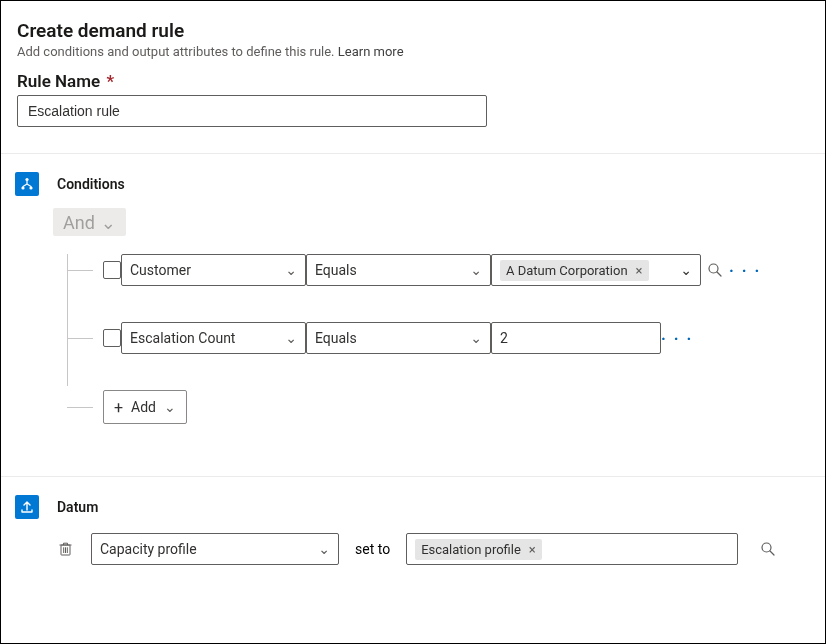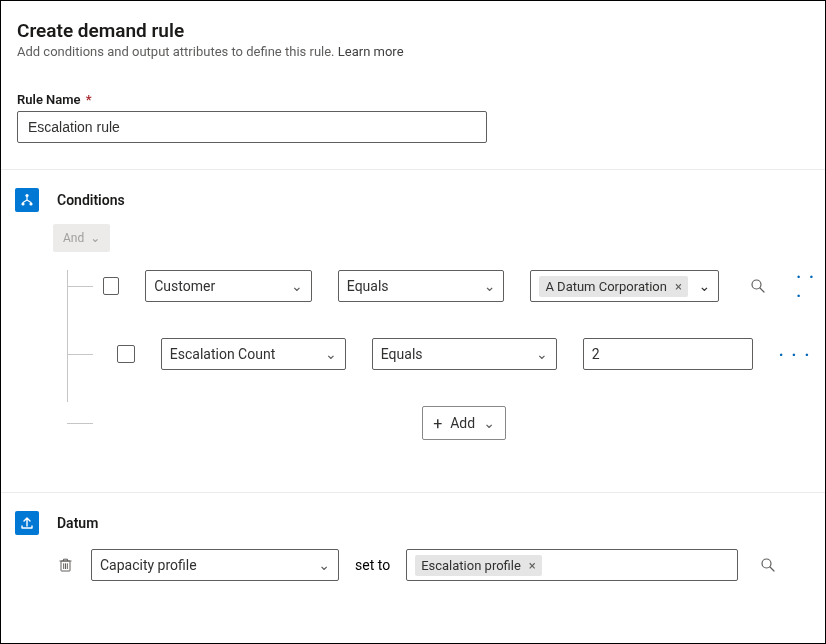--- a/index.html
+++ b/index.html
@@ -7,50 +7,50 @@
     font-family: "Segoe UI", -apple-system, BlinkMacSystemFont, Roboto, sans-serif;
     background: #fff;
     width: 826px;
     height: 644px;
     border: 1px solid #000;
   }
   .panel { padding: 18px 16px 0 16px; }
   .title { font-size: 19px; font-weight: 600; color: #1b1a19; margin-bottom: 2px; }
   .subtitle { font-size: 13px; color: #605e5c; }
   .learn-link { color: #404040; cursor: pointer; }
-  .fieldlabel { font-size: 13px; font-weight: 600; color: #1b1a19; margin-top: 33px; margin-bottom: 4px; }
+  .fieldlabel { font-size: 17px; font-weight: 600; color: #1b1a19; margin-top: 12px; margin-bottom: 4px; }
   .fieldlabel .ast { color: #a4262c; margin-left: 2px; }
   .textinput {
     width: 470px; height: 32px;
     border: 1px solid #605e5c; border-radius: 2px;
     padding: 0 10px; font-size: 14px; color: #323130;
   }
   .hr { height: 1px; background: #edebe9; margin: 26px 0 0 0; }
   .section { display: flex; align-items: center; gap: 18px; padding: 18px 16px 0 14px; }
   .secicon {
     width: 24px; height: 24px; background: #0078d4; border-radius: 2px;
     display: flex; align-items: center; justify-content: center; color: #fff;
     flex: 0 0 24px;
   }
   .sectitle { font-size: 14px; font-weight: 600; color: #1b1a19; }
   .cond-area { padding: 12px 0 26px 52px; position: relative; }
   .andchip {
     display: inline-flex; align-items: center; gap: 6px;
     background: #edebe9; color: #a19f9d;
-    height: 28px; padding: 0 10px; font-size: 12px;
+    height: 28px; padding: 0 10px; font-size: 18px;
     border-radius: 2px; margin-bottom: 18px;
   }
   .tree { position: relative; margin-left: 14px; }
   .tree::before {
     content: ""; position: absolute; left: 0; top: 0; bottom: 38px;
     width: 1px; background: #c8c6c4;
   }
   .row {
-    position: relative; display: flex; align-items: center; gap: 26px;
-    height: 32px; margin-bottom: 36px; padding-left: 36px; justify-content: center;
+    position: relative; display: flex; align-items: center; gap: 0;
+    height: 32px; margin-bottom: 36px; padding-left: 36px;
   }
   .row::before {
     content: ""; position: absolute; left: 0; top: 50%;
     width: 26px; height: 1px; background: #c8c6c4;
   }
   .row:last-of-type::before {
     
   }
   .checkbox {
     width: 18px; height: 18px; border: 1px solid #605e5c; border-radius: 2px;

